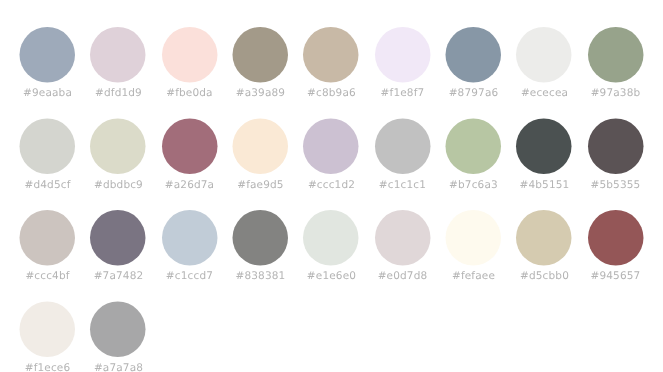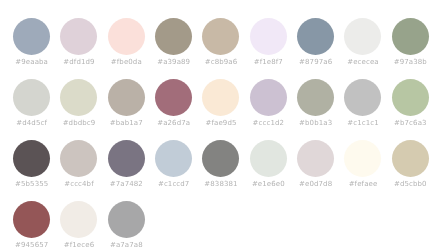--- a/index.html
+++ b/index.html
@@ -91,46 +91,42 @@
     </div>
     <div class="swatch-cell">
       <div class="swatch-dot" style="background-color: rgb(212, 213, 207);"></div>
       <div class="swatch-label">#d4d5cf</div>
     </div>
     <div class="swatch-cell">
       <div class="swatch-dot" style="background-color: rgb(219, 219, 201);"></div>
       <div class="swatch-label">#dbdbc9</div>
     </div>
     <div class="swatch-cell">
-      <div class="swatch-dot" style="background-color: rgb(186, 177, 167);"></div>
-      <div class="swatch-label">#bab1a7</div>
-    </div>
-    <div class="swatch-cell">
       <div class="swatch-dot" style="background-color: rgb(162, 109, 122);"></div>
       <div class="swatch-label">#a26d7a</div>
     </div>
     <div class="swatch-cell">
       <div class="swatch-dot" style="background-color: rgb(250, 233, 213);"></div>
       <div class="swatch-label">#fae9d5</div>
     </div>
     <div class="swatch-cell">
       <div class="swatch-dot" style="background-color: rgb(204, 193, 210);"></div>
       <div class="swatch-label">#ccc1d2</div>
     </div>
     <div class="swatch-cell">
-      <div class="swatch-dot" style="background-color: rgb(176, 177, 163);"></div>
-      <div class="swatch-label">#b0b1a3</div>
-    </div>
-    <div class="swatch-cell">
       <div class="swatch-dot" style="background-color: rgb(193, 193, 193);"></div>
       <div class="swatch-label">#c1c1c1</div>
     </div>
     <div class="swatch-cell">
       <div class="swatch-dot" style="background-color: rgb(183, 198, 163);"></div>
       <div class="swatch-label">#b7c6a3</div>
+    </div>
+    <div class="swatch-cell">
+      <div class="swatch-dot" style="background-color: rgb(75, 81, 81);"></div>
+      <div class="swatch-label">#4b5151</div>
     </div>
     <div class="swatch-cell">
       <div class="swatch-dot" style="background-color: rgb(91, 83, 85);"></div>
       <div class="swatch-label">#5b5355</div>
     </div>
     <div class="swatch-cell">
       <div class="swatch-dot" style="background-color: rgb(204, 196, 191);"></div>
       <div class="swatch-label">#ccc4bf</div>
     </div>
     <div class="swatch-cell">

